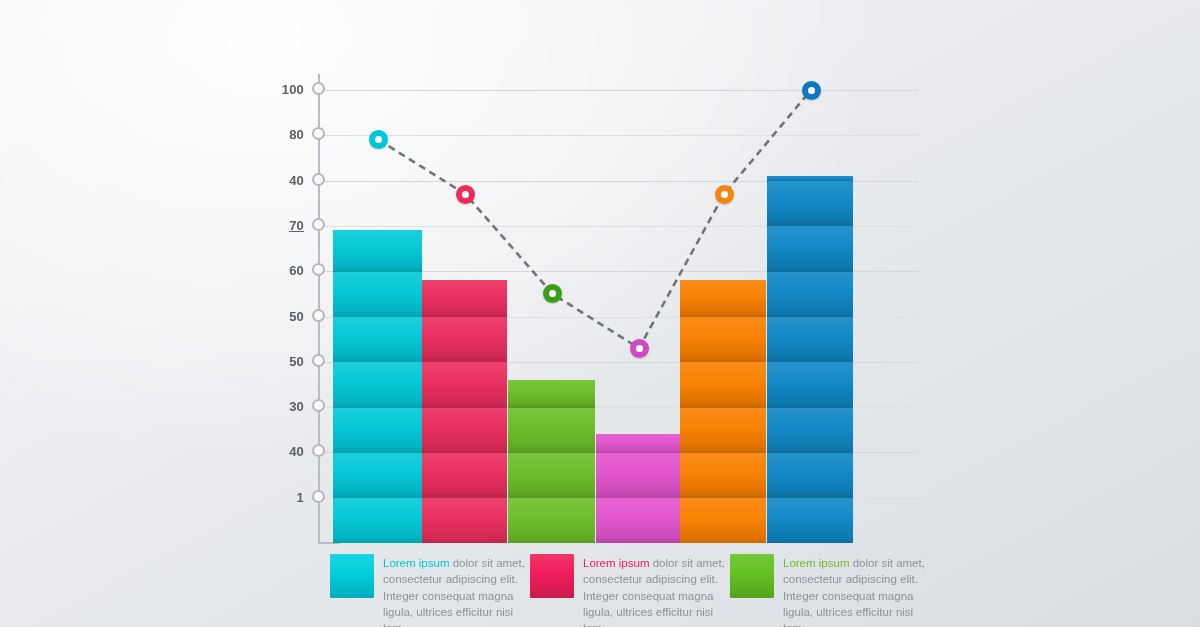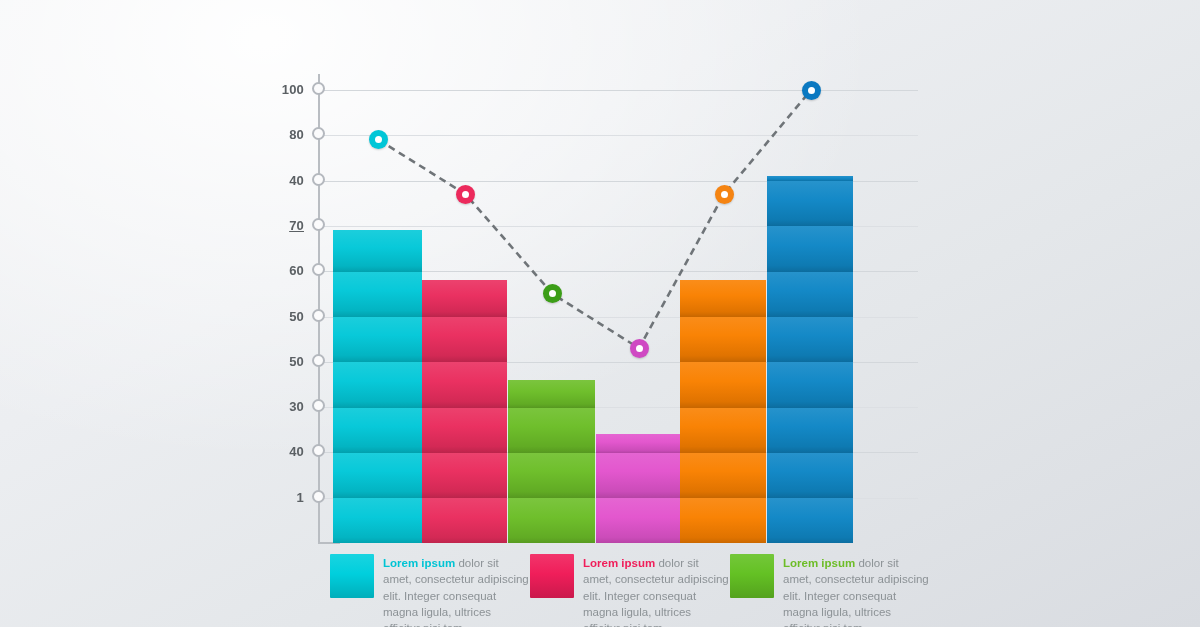--- a/index.html
+++ b/index.html
@@ -73,21 +73,21 @@
     display:flex; gap:0;
   }
   .legend-item { display:flex; width:200px; gap:9px; }
   .legend-swatch {
     width:44px; height:44px; flex:0 0 44px; border-radius:1px;
   }
   .legend-text {
     font-size:11.5px; line-height:16.3px; color:#8c9296;
     padding-top:1px;
   }
-  .legend-text b { font-weight:bold;margin-top:20px; }
+  .legend-text b { font-weight:normal;margin-top:20px; }
 </style>
 </head>
 <body>
 
 <div id="stage">
 
   <div id="gridlines">
       <div class="gridline faint" style="left: 318px; width: 600px; top: 498px;"></div>
       <div class="gridline" style="left: 318px; width: 600px; top: 452px;"></div>
       <div class="gridline faint" style="left: 318px; width: 600px; top: 407px;"></div>

